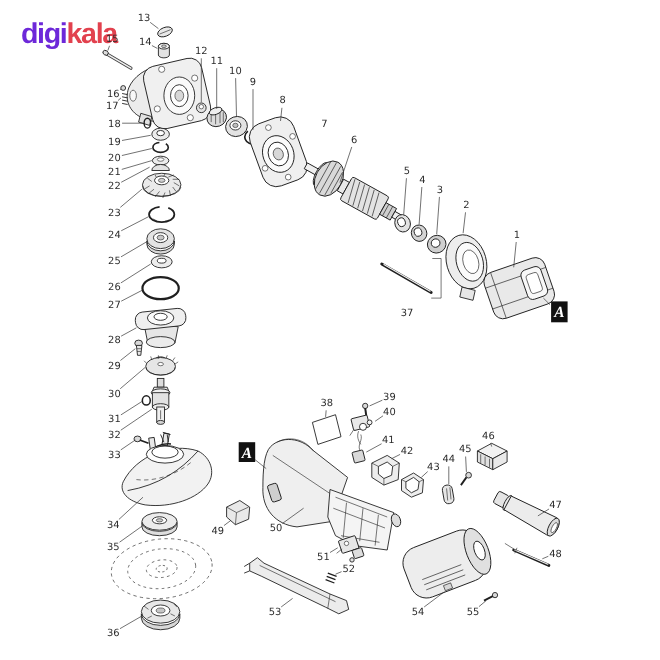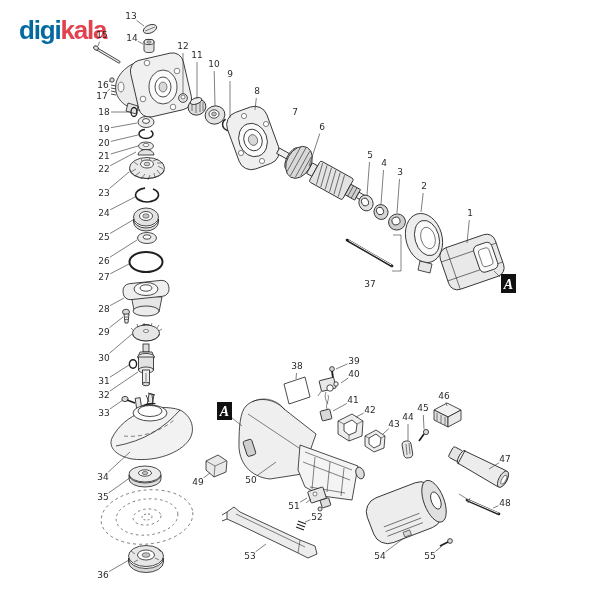--- a/index.html
+++ b/index.html
@@ -1,21 +1,21 @@
 <!DOCTYPE html>
 <html><head>
 <meta charset="utf-8">
 <style>
   html,body{margin:0;padding:0;}
   body{width:600px;height:600px;background:#ffffff;position:relative;overflow:hidden;
        font-family:"Liberation Sans", sans-serif;}
   .canvas{position:absolute;inset:0;background:#fff;}
   .logo{position:absolute;left:19px;top:17px;font-weight:bold;font-size:26px;
         letter-spacing:-1.2px;line-height:1;user-select:none;}
-  .logo .g{color:#0369a1;}
+  .logo .g{color:#6d28d9;}
   .logo .r{color:#e2414e;}
   svg text.plbl{font-family:"DejaVu Sans", sans-serif;font-size:9px;fill:#2b2b2b;}
   svg text.mlbl{font-family:"Liberation Serif", serif;font-style:italic;font-weight:bold;
                 font-size:14px;fill:#ffffff;}
   .ol{stroke:#1f1f1f;stroke-width:0.8;}
   .thin{stroke:#1f1f1f;stroke-width:0.55;}
 </style>
 </head>
 <body>
 

